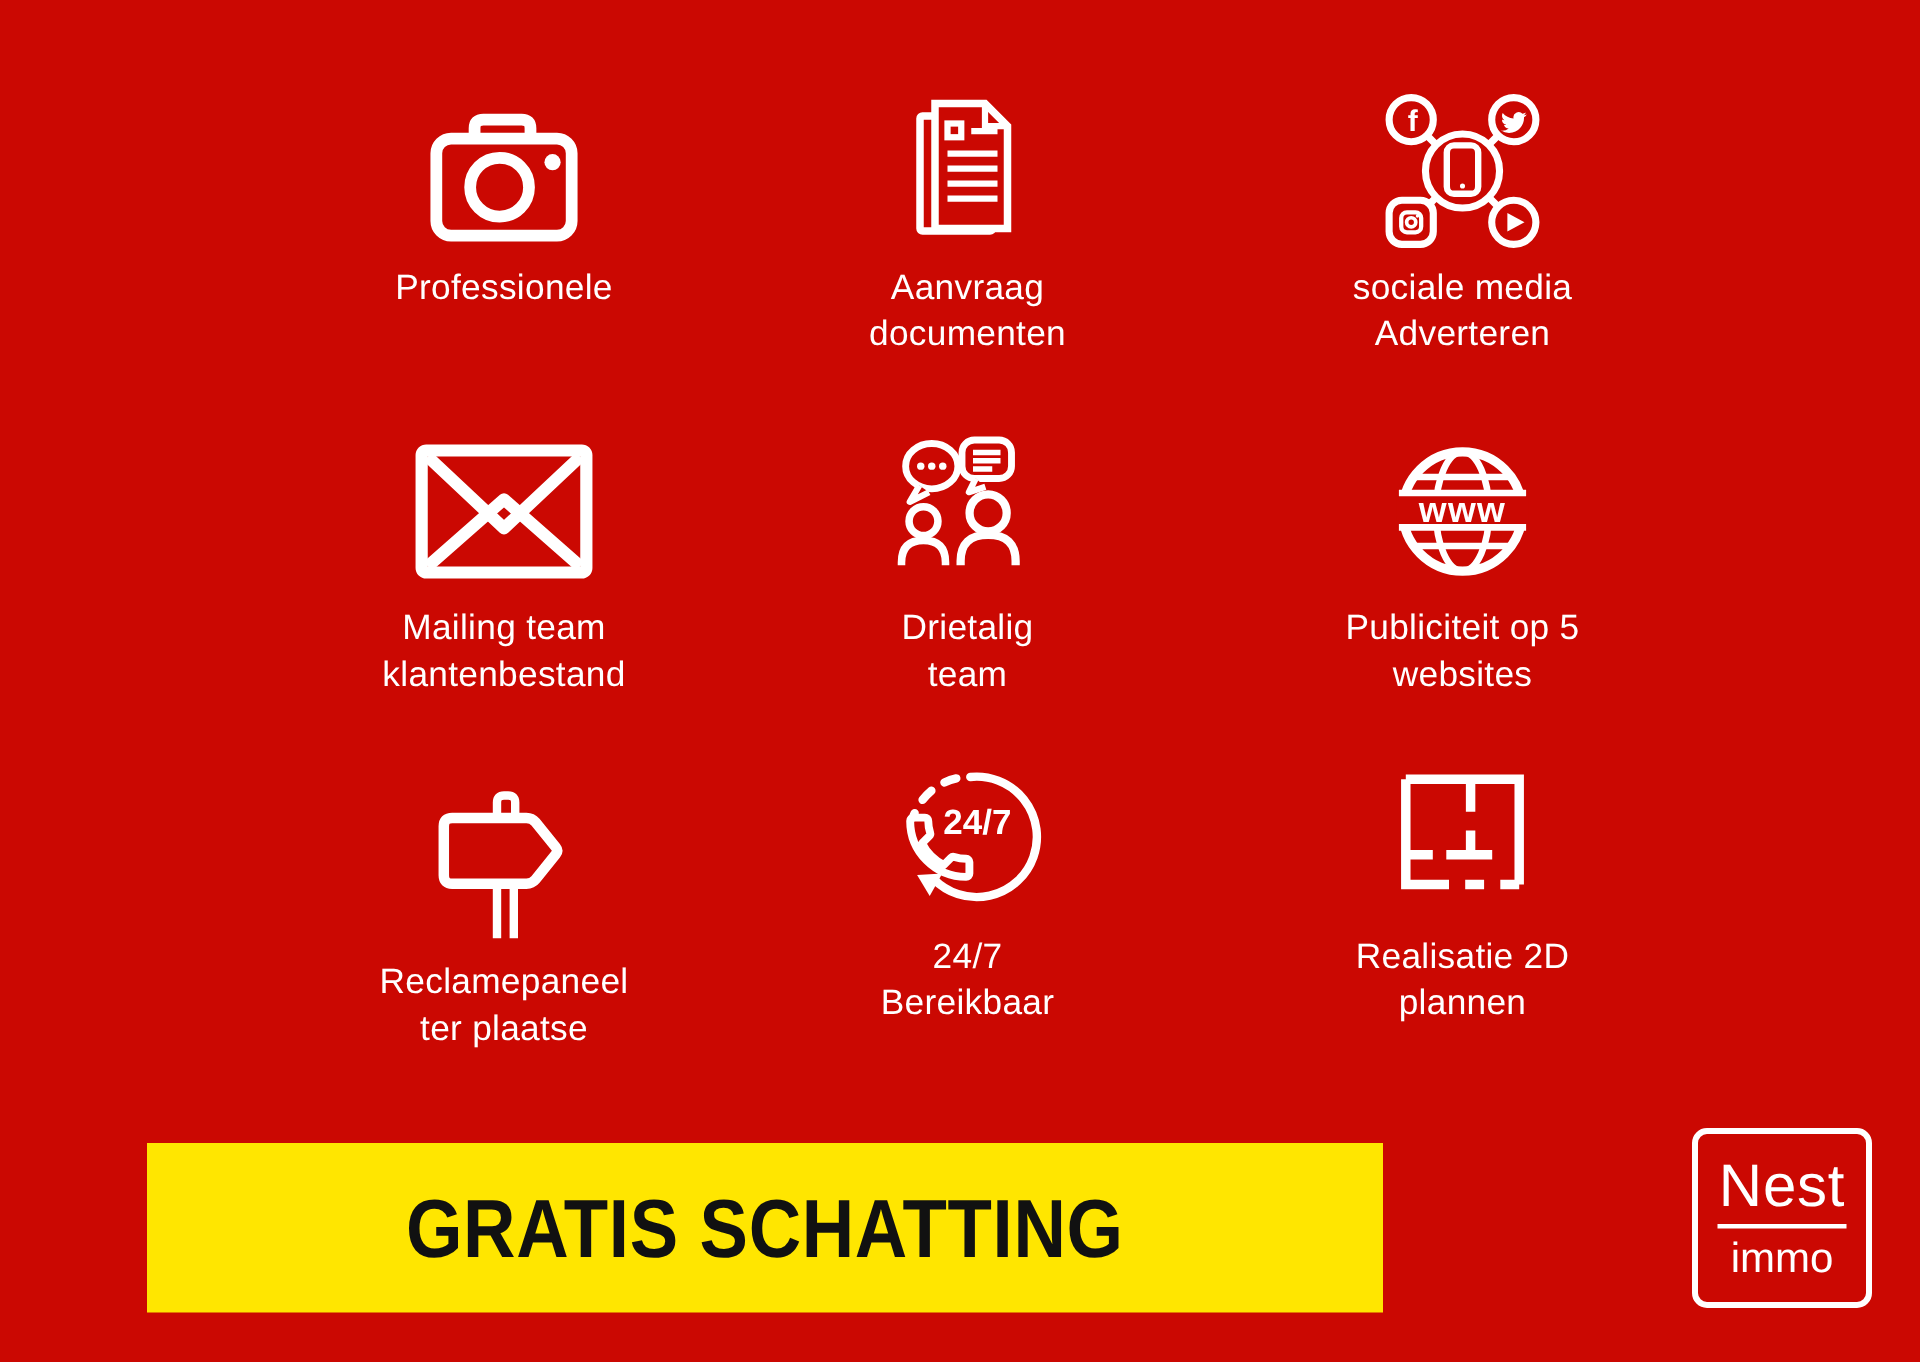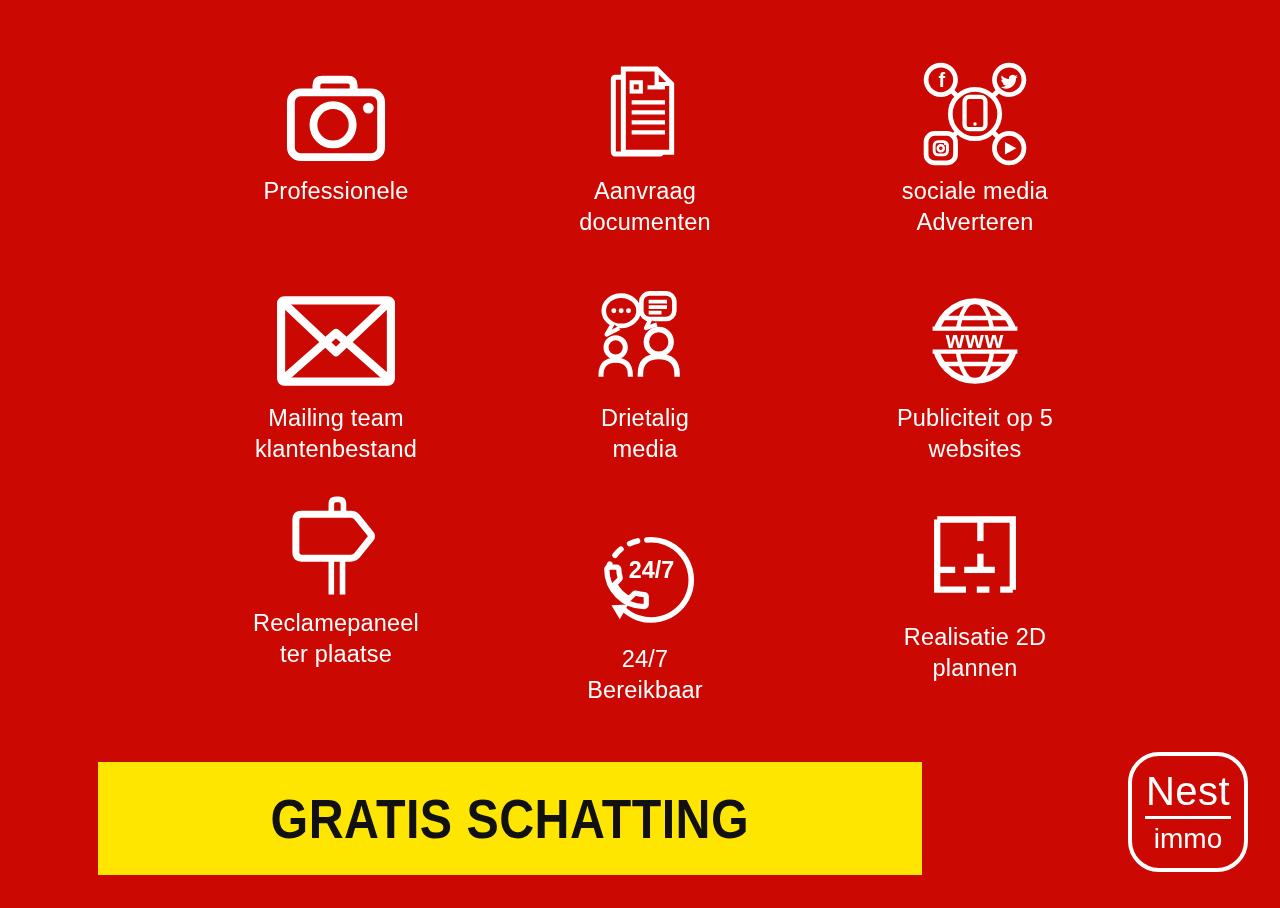--- a/index.html
+++ b/index.html
@@ -31,21 +31,21 @@
     display:flex;align-items:center;justify-content:center;
   }
   .banner-text{
     display:inline-block;white-space:nowrap;
     font-size:55px;font-weight:bold;color:var(--banner-text);
     transform:scaleX(0.88);transform-origin:center;
     letter-spacing:0.5px;
   }
   .logo{
     position:absolute;left:1128px;top:752px;width:120px;height:120px;
-    box-sizing:border-box;border:4px solid var(--white);border-radius:31px;
+    box-sizing:border-box;border:4px solid var(--white);border-radius:10px;
     display:flex;flex-direction:column;align-items:center;justify-content:center;
     color:var(--white);
   }
   .logo-name{font-size:40px;line-height:40px;font-weight:400;letter-spacing:0.5px;}
   .logo-rule{width:86px;height:3px;background:var(--white);margin:5px 0 6px 0;}
   .logo-sub{font-size:28px;line-height:28px;font-weight:400;}
 </style>
 </head>
 <body>
 
@@ -136,21 +136,21 @@
         <circle cx="34" cy="27" r="2.7" fill="#FFFFFF" stroke="none"></circle>
         <circle cx="42" cy="27" r="2.7" fill="#FFFFFF" stroke="none"></circle>
         <circle cx="28" cy="67" r="10.5" stroke-width="5.5"></circle>
         <path d="M12 99 v-2 q0 -16 16 -16 q16 0 16 16 v2" stroke-width="5.5"></path>
         <circle cx="75" cy="61" r="13.5" stroke-width="6"></circle>
         <path d="M55 99 v-3 q0 -19 20 -19 q20 0 20 19 v3" stroke-width="6"></path>
       </svg>
     </div>
     <div class="label">
       <div>Drietalig</div>
-      <div>media</div>
+      <div>team</div>
     </div>
   </div>
 
   <div class="cell" style="left:815px;top:283px">
     <div class="icon-box">
       <svg width="106" height="106" viewBox="0 0 120 120" fill="none" stroke="#FFFFFF">
         <circle cx="60" cy="60" r="45" stroke-width="7"></circle>
         <ellipse cx="60" cy="60" rx="20" ry="45" stroke-width="5"></ellipse>
         <path d="M24 34 H96" stroke-width="5"></path>
         <path d="M24 86 H96" stroke-width="5"></path>
@@ -159,36 +159,36 @@
         <path d="M12 72 H108" stroke-width="5"></path>
         <text x="60" y="68" text-anchor="middle" font-size="27" font-weight="bold" letter-spacing="1" fill="#FFFFFF" stroke="none" font-family="Liberation Sans, sans-serif">www</text>
       </svg>
     </div>
     <div class="label">
       <div>Publiciteit op 5</div>
       <div>websites</div>
     </div>
   </div>
 
-  <div class="cell" style="left:176px;top:488px">
+  <div class="cell" style="left:176px;top:519px">
     <div class="icon-box">
       <svg width="112" height="112" viewBox="0 0 120 120" fill="none" stroke="#FFFFFF" stroke-linejoin="round">
         <path d="M55 26 v-11 q0 -5 5 -5 h3 q5 0 5 5 v11" stroke-width="6"></path>
         <path d="M23 26 h53 q4 0 6.5 3 l14.5 18 q2 2.5 0 5 l-14.5 18 q-2.5 3 -6.5 3 h-53 q-6 0 -6 -6 v-35 q0 -6 6 -6 z" stroke-width="7.5"></path>
         <path d="M55 73 V112" stroke-width="6"></path>
         <path d="M67 73 V112" stroke-width="6"></path>
       </svg>
     </div>
     <div class="label">
       <div>Reclamepaneel</div>
       <div>ter plaatse</div>
     </div>
   </div>
 
-  <div class="cell" style="left:485px;top:524px">
+  <div class="cell" style="left:485px;top:502px">
     <div class="icon-box">
       <svg width="112" height="112" viewBox="0 0 120 120" fill="none" stroke="#FFFFFF" stroke-linecap="round" stroke-linejoin="round">
         <path d="M62 15 A43 43 0 1 1 36 88" stroke-width="6"></path>
         <path d="M24 85 L42 84 L33 100 Z" fill="#FFFFFF" stroke="none"></path>
         <path d="M52 16 A43 43 0 0 0 21 44" stroke-width="6" stroke-dasharray="9 11"></path>
         <text x="67" y="56" text-anchor="middle" font-size="25" font-weight="bold" fill="#FFFFFF" stroke="none" font-family="Liberation Sans, sans-serif">24/7</text>
         <path transform="translate(12,37) scale(2.35)" stroke-width="2.4" d="M6.62 10.79c1.44 2.83 3.76 5.14 6.59 6.59l2.2-2.21c.27-.27.67-.36 1.02-.24 1.12.37 2.33.57 3.57.57.55 0 1 .45 1 1V20c0 .55-.45 1-1 1-9.39 0-17-7.61-17-17 0-.55.45-1 1-1h3.5c.55 0 1 .45 1 1 0 1.25.2 2.45.57 3.57.11.35.03.74-.25 1.02l-2.2 2.2z"></path>
       </svg>
     </div>
     <div class="label">

